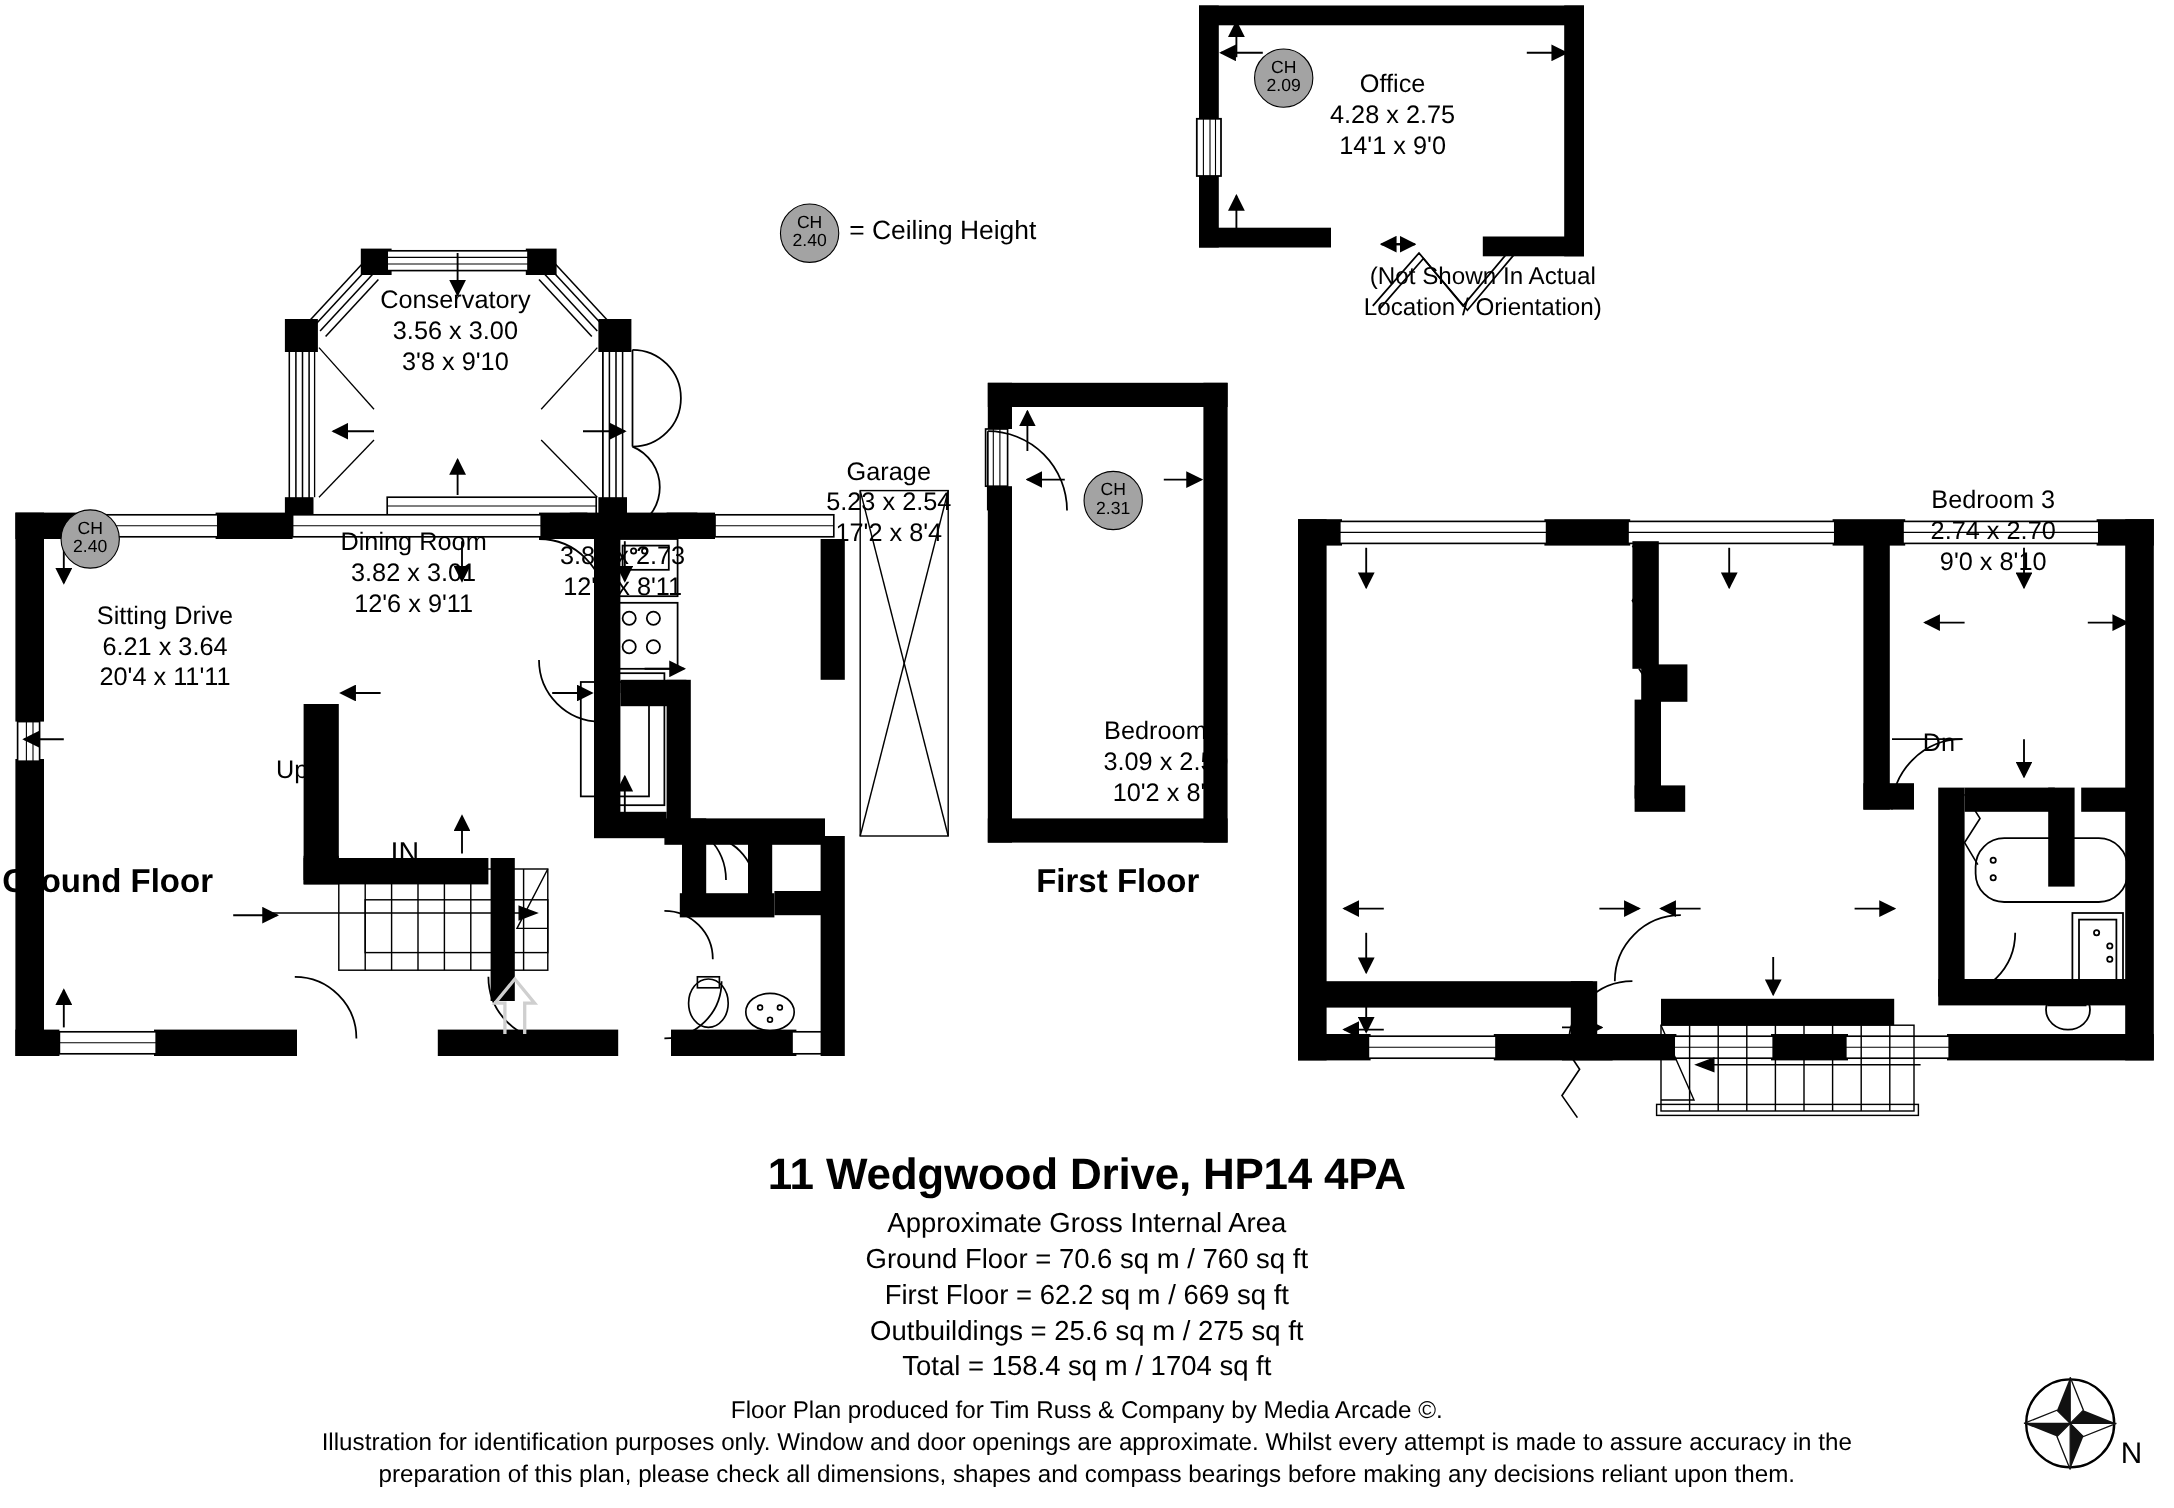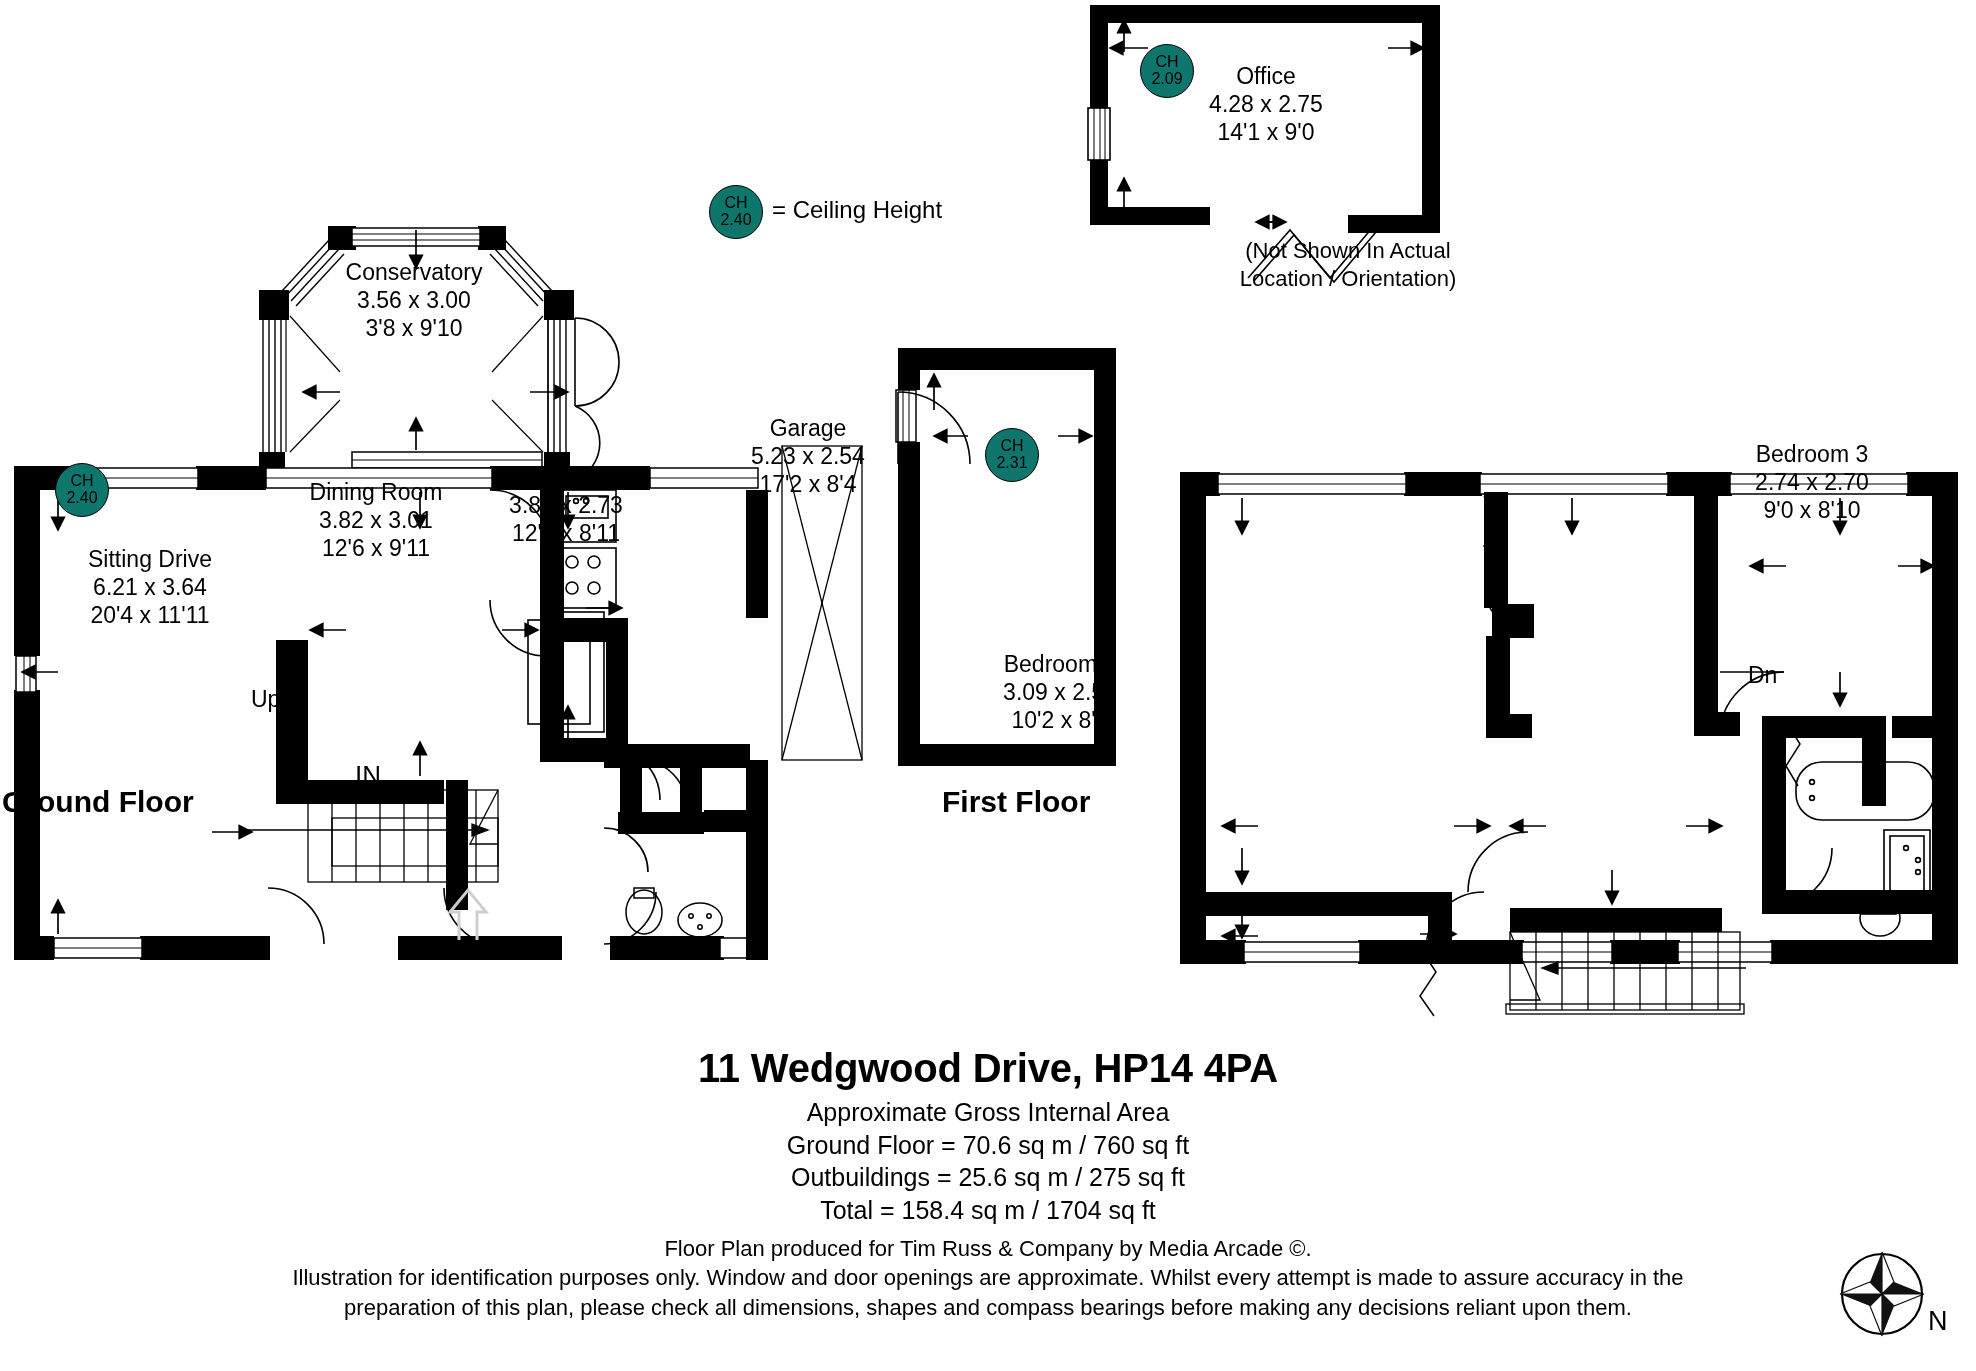--- a/index.html
+++ b/index.html
@@ -13,21 +13,21 @@
   .lbl{position:absolute;text-align:center;line-height:1.22;white-space:nowrap;}
   .lbl .nm{font-size:23px;}
   .lbl .dm{font-size:23px;}
   .floorname{position:absolute;font-size:30px;font-weight:bold;white-space:nowrap;}
   .smalltxt{position:absolute;font-size:22px;text-align:center;line-height:1.25;white-space:nowrap;}
   .upd{position:absolute;font-size:23px;white-space:nowrap;}
 
   
   .chb{position:absolute;width:52px;height:52px;border:1.6px solid #000;border-radius:50%;
        display:flex;flex-direction:column;align-items:center;justify-content:center;
-       font-size:16px;line-height:1.06;background:#0f766e;}
+       font-size:16px;line-height:1.06;background:#a3a3a3;}
 
   
   #footer{position:absolute;left:0;top:1046px;width:1976px;text-align:center;}
   #footer .addr{font-size:40px;font-weight:bold;letter-spacing:-.2px;margin-bottom:5px;}
   #footer .ag{font-size:25px;line-height:1.30;}
   #footer .prod{font-size:22px;margin-top:8px;line-height:1.34;}
   #footer .disc{font-size:22px;line-height:1.34;}
 
   #compass{position:absolute;left:1836px;top:1248px;width:92px;height:92px;}
   #compassN{position:absolute;left:1928px;top:1306px;font-size:27px;}
@@ -493,20 +493,21 @@
 
   <div class="upd" style="left:1748px;top:638px;margin-top:24px;">Dn</div>
 
   <div class="floorname" style="left:2px;top:785px;">Ground Floor</div>
   <div class="floorname" style="left:942px;top:785px;">First Floor</div>
 
   <div id="footer">
     <div class="addr">11 Wedgwood Drive, HP14 4PA</div>
     <div class="ag">Approximate Gross Internal Area</div>
     <div class="ag">Ground Floor = 70.6 sq m / 760 sq ft</div>
+    <div class="ag">First Floor = 62.2 sq m / 669 sq ft</div>
     <div class="ag">Outbuildings = 25.6 sq m / 275 sq ft</div>
     <div class="ag">Total = 158.4 sq m / 1704 sq ft</div>
     <div class="prod">Floor Plan produced for Tim Russ &amp; Company by Media Arcade ©.</div>
     <div class="disc">Illustration for identification purposes only. Window and door openings are approximate. Whilst every attempt is made to assure accuracy in the</div>
     <div class="disc">preparation of this plan, please check all dimensions, shapes and compass bearings before making any decisions reliant upon them.</div>
   </div>
 
   <svg id="compass" viewBox="0 0 92 92">
     <circle cx="46" cy="46" r="40" fill="#fff" stroke="#000" stroke-width="2.2"></circle>
     <polygon points="46,46 46,4 34,34" fill="#111"></polygon>

